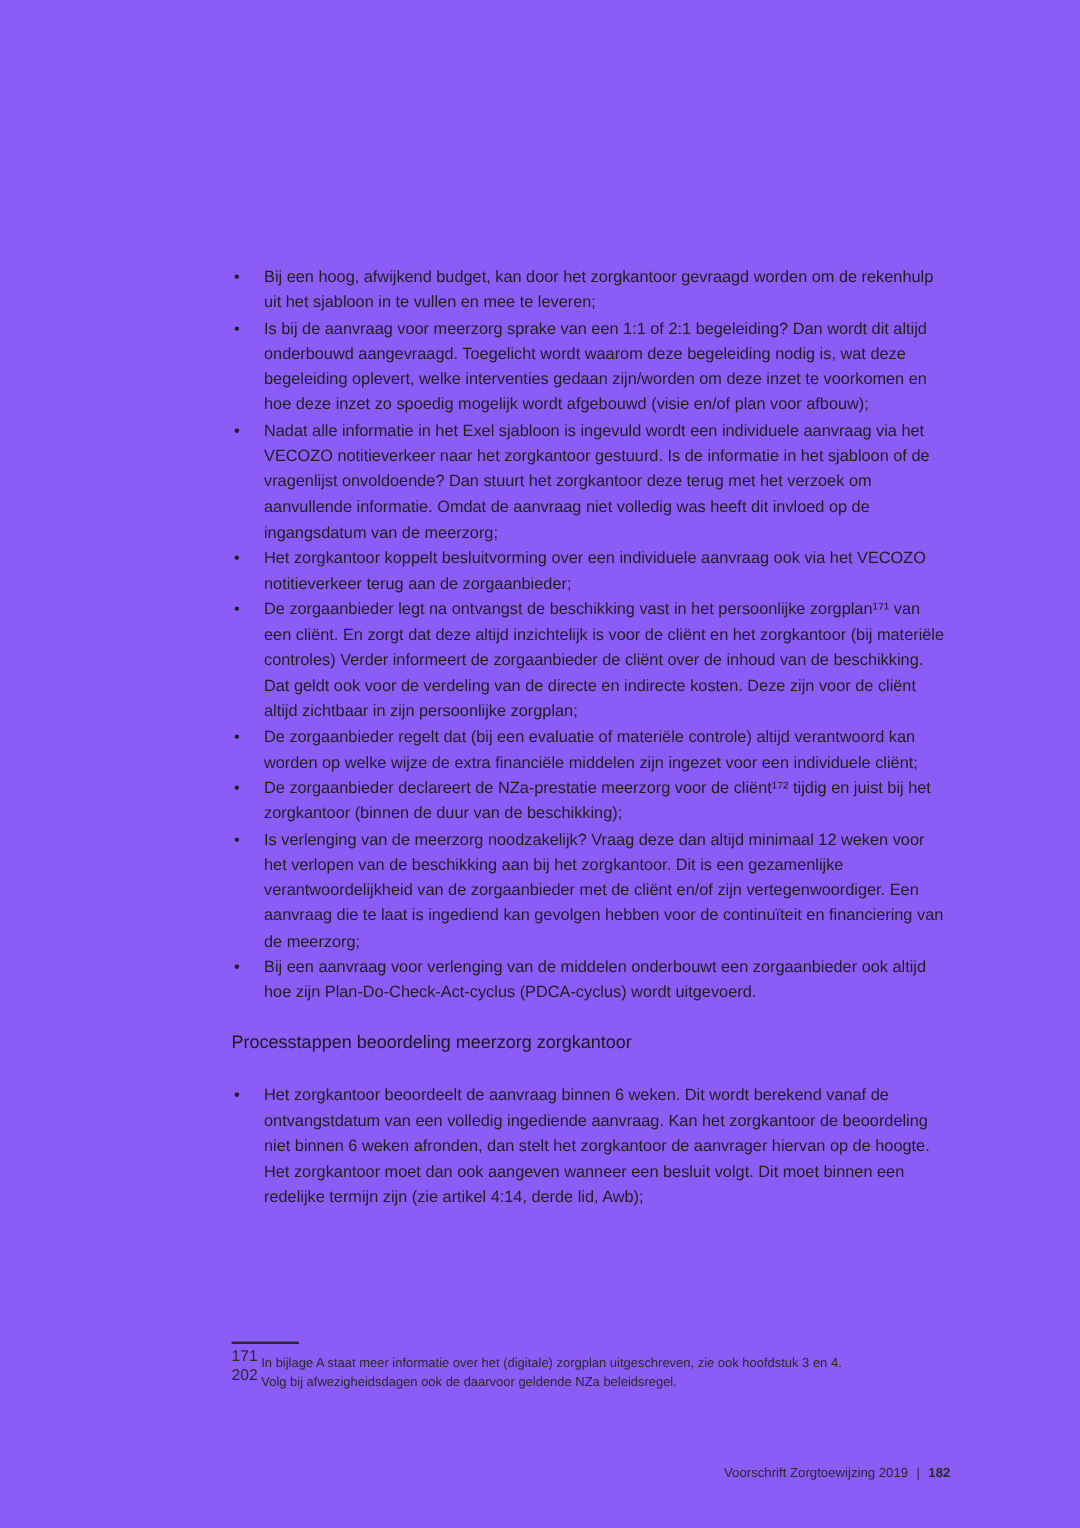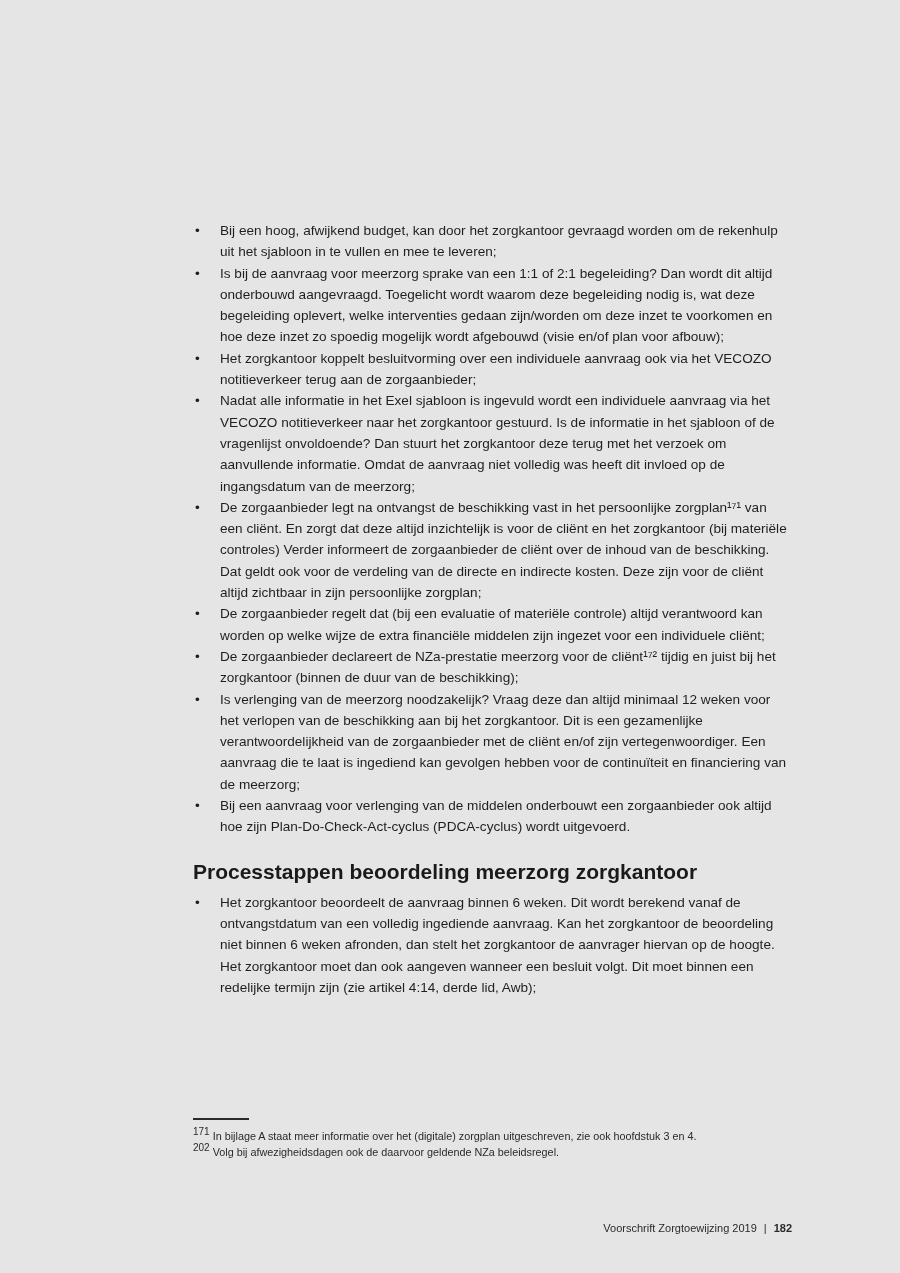--- a/index.html
+++ b/index.html
@@ -1,21 +1,21 @@
 <!DOCTYPE html>
 <html><head>
 <meta charset="utf-8">
 <style>
   * { margin: 0; padding: 0; box-sizing: border-box; }
   html, body { background: #ffffff; }
   .page {
     position: relative;
     width: 900px;
     height: 1273px;
-    background: #e5e5e5;
+    background: #8b5cf6;
     font-family: "Liberation Sans", sans-serif;
     color: #1f1f1f;
     overflow: hidden;
   }
   .content {
     position: absolute;
     left: 193px;
     top: 220px;
     width: 596px;
   }
@@ -32,25 +32,25 @@
   ul.bullets li::before {
     content: "\2022";
     position: absolute;
     left: 2px;
     top: 0;
     font-size: 13.6px;
     line-height: 21.3px;
     color: #1f1f1f;
   }
   .section-heading {
-    font-size: 21px;
-    font-weight: bold;
+    font-size: 15px;
+    font-weight: normal;
     color: #1a1a1a;
     margin-top: 22px;
-    margin-bottom: 8px;
+    margin-bottom: 25px;
   }
   .footnotes-block {
     position: absolute;
     left: 193px;
     top: 1118px;
     width: 610px;
   }
   .footnote-rule {
     width: 56px;
     height: 0;
@@ -59,21 +59,21 @@
   }
   ol.footnotes {
     list-style: none;
   }
   ol.footnotes li {
     font-size: 10.8px;
     line-height: 15.6px;
     color: #2a2a2a;
   }
   ol.footnotes sup {
-    font-size: 10px;
+    font-size: 13px;
     vertical-align: super;
     line-height: 0;
     margin-right: 3px;
   }
   .page-footer {
     position: absolute;
     top: 1222px;
     right: 108px;
     font-size: 11px;
     color: #2a2a2a;
@@ -94,23 +94,23 @@
 <div class="page">
 
   <div class="content">
 
     <ul class="bullets">
 
         <li>Bij een hoog, afwijkend budget, kan door het zorgkantoor gevraagd worden om de rekenhulp uit het sjabloon in te vullen en mee te leveren;</li>
 
         <li>Is bij de aanvraag voor meerzorg sprake van een 1:1 of 2:1 begeleiding? Dan wordt dit altijd onderbouwd aangevraagd. Toegelicht wordt waarom deze begeleiding nodig is, wat deze begeleiding oplevert, welke interventies gedaan zijn/worden om deze inzet te voorkomen en hoe deze inzet zo spoedig mogelijk wordt afgebouwd (visie en/of plan voor afbouw);</li>
 
+        <li>Nadat alle informatie in het Exel sjabloon is ingevuld wordt een individuele aanvraag via het VECOZO notitieverkeer naar het zorgkantoor gestuurd. Is de informatie in het sjabloon of de vragenlijst onvoldoende? Dan stuurt het zorgkantoor deze terug met het verzoek om aanvullende informatie. Omdat de aanvraag niet volledig was heeft dit invloed op de ingangsdatum van de meerzorg;</li>
+
         <li>Het zorgkantoor koppelt besluitvorming over een individuele aanvraag ook via het VECOZO notitieverkeer terug aan de zorgaanbieder;</li>
-
-        <li>Nadat alle informatie in het Exel sjabloon is ingevuld wordt een individuele aanvraag via het VECOZO notitieverkeer naar het zorgkantoor gestuurd. Is de informatie in het sjabloon of de vragenlijst onvoldoende? Dan stuurt het zorgkantoor deze terug met het verzoek om aanvullende informatie. Omdat de aanvraag niet volledig was heeft dit invloed op de ingangsdatum van de meerzorg;</li>
 
         <li>De zorgaanbieder legt na ontvangst de beschikking vast in het persoonlijke zorgplan¹⁷¹ van een cliënt. En zorgt dat deze altijd inzichtelijk is voor de cliënt en het zorgkantoor (bij materiële controles) Verder informeert de zorgaanbieder de cliënt over de inhoud van de beschikking. Dat geldt ook voor de verdeling van de directe en indirecte kosten. Deze zijn voor de cliënt altijd zichtbaar in zijn persoonlijke zorgplan;</li>
 
         <li>De zorgaanbieder regelt dat (bij een evaluatie of materiële controle) altijd verantwoord kan worden op welke wijze de extra financiële middelen zijn ingezet voor een individuele cliënt;</li>
 
         <li>De zorgaanbieder declareert de NZa-prestatie meerzorg voor de cliënt¹⁷² tijdig en juist bij het zorgkantoor (binnen de duur van de beschikking);</li>
 
         <li>Is verlenging van de meerzorg noodzakelijk? Vraag deze dan altijd minimaal 12 weken voor het verlopen van de beschikking aan bij het zorgkantoor. Dit is een gezamenlijke verantwoordelijkheid van de zorgaanbieder met de cliënt en/of zijn vertegenwoordiger. Een aanvraag die te laat is ingediend kan gevolgen hebben voor de continuïteit en financiering van de meerzorg;</li>
 
         <li>Bij een aanvraag voor verlenging van de middelen onderbouwt een zorgaanbieder ook altijd hoe zijn Plan-Do-Check-Act-cyclus (PDCA-cyclus) wordt uitgevoerd.</li>

